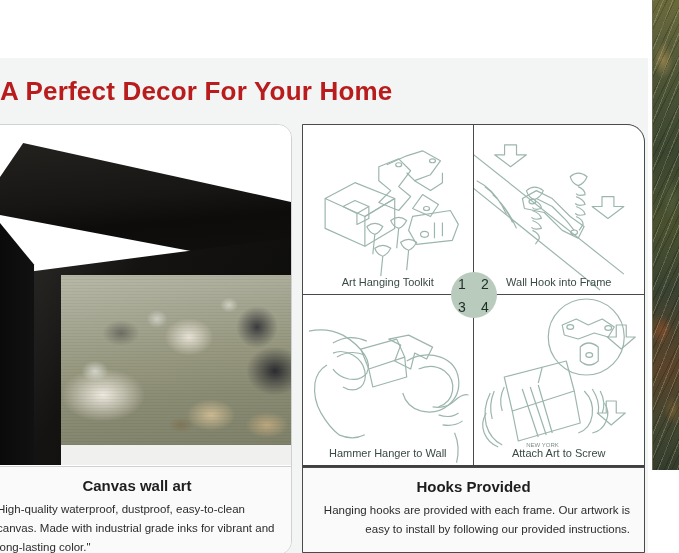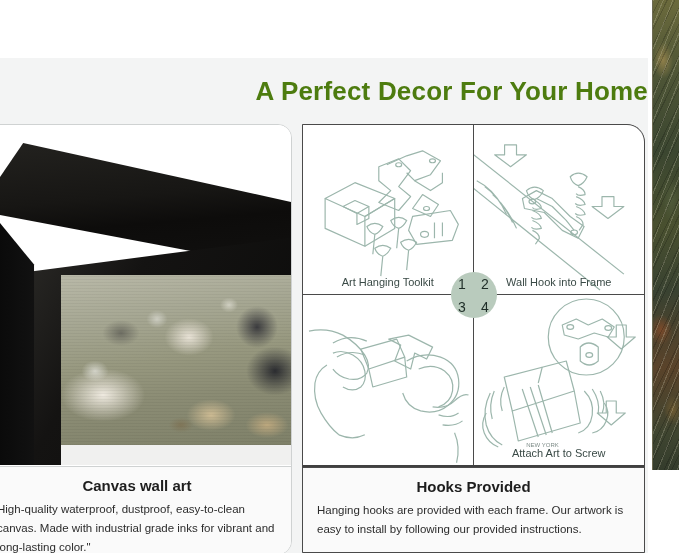--- a/index.html
+++ b/index.html
@@ -11,22 +11,22 @@
   }
   .page{position:absolute;inset:0;}
 
   
   .top-gap{position:absolute;left:0;top:0;width:648px;height:58px;background:#ffffff;}
   .band{position:absolute;left:0;top:58px;width:648px;height:495px;background:#f3f4f4;}
 
   
   .heading{
     position:absolute;left:0;top:76px;width:648px;
-    text-align:right;
-    font-size:26px;font-weight:bold;color:#4d7c0f;
+    text-align:left;
+    font-size:26px;font-weight:bold;color:#b91c1c;
     letter-spacing:.2px;
   }
 
   
   .card-left{
     position:absolute;left:-18px;top:124px;width:308px;height:429px;
     background:#ffffff;border:1px solid #cfd2d2;border-radius:14px;
     overflow:hidden;
   }
   .photo-wrap{
@@ -114,21 +114,21 @@
   .cell-svg{position:absolute;left:0;top:0;width:100%;height:100%;}
   .num-badge{
     position:absolute;left:50%;top:170px;transform:translate(-50%,-50%);
     width:46px;height:46px;border-radius:50%;
     background:#b9cbbd;
     display:grid;grid-template-columns:1fr 1fr;grid-template-rows:1fr 1fr;
     place-items:center;z-index:5;
   }
   .num-badge span{font-size:14px;color:#1e2d27;line-height:1;}
   .card-right .caption{top:342px;border-top:1px solid #4a4a4a;}
-  .card-right .cap-body{text-align:left;}
+  .card-right .cap-body{text-align:right;}
 
   
   .edge-strip{
     position:absolute;left:652px;top:0;width:27px;height:470px;
     background:
       radial-gradient(ellipse 14px 26px at 10px 60px, #8f7f4a 0%, rgba(143,127,74,0) 72%),
       radial-gradient(ellipse 12px 30px at 18px 200px, #4f5a3a 0%, rgba(79,90,58,0) 72%),
       radial-gradient(ellipse 16px 22px at 8px 330px, #7b4a2a 0%, rgba(123,74,42,0) 72%),
       radial-gradient(ellipse 12px 20px at 20px 410px, #6d5a32 0%, rgba(109,90,50,0) 74%),
       linear-gradient(178deg,#6b6a3c 0%,#4e5536 16%,#3b4630 32%,#49502f 48%,#394231 62%,#5a432a 78%,#3f4530 92%,#343c2c 100%);
@@ -234,20 +234,21 @@
             <path d="M66 74 L70 92 L104 82 L102 62"></path>
             <path d="M30 48 q16 -10 34 -2 M34 62 q14 -8 28 -2"></path>
             <path d="M106 40 L130 52 L124 64 L112 58 L108 74 L92 66 L98 50 L86 44 Z"></path>
             <path d="M104 66 q16 -10 34 -4 q16 6 18 22 q2 16 -10 26 q-12 10 -28 6 q-14 -4 -18 -18"></path>
             <path d="M116 74 q14 -6 26 2 q10 8 8 20 q-2 12 -14 16"></path>
             <path d="M130 112 q14 2 22 -6 q8 -8 14 -6"></path>
             <path d="M136 120 q12 4 20 -2 M140 130 q12 2 20 -4"></path>
             <path d="M152 138 q6 14 2 30"></path>
           </g>
         </svg>
+        <div class="cell-label">Hammer Hanger to Wall</div>
       </div>
 
       <div class="cell">
         <svg class="cell-svg" viewBox="0 0 170 170">
           <g fill="none" stroke="#9cb6ac" stroke-width="1.2" stroke-linejoin="round">
             <circle cx="112" cy="42" r="38"></circle>
             <path d="M88 30 L102 24 L114 30 L128 24 L140 32 L134 42 L120 38 L104 44 L90 40 Z"></path>
             <ellipse cx="96" cy="32" rx="3.4" ry="2.4"></ellipse>
             <ellipse cx="134" cy="33" rx="3.4" ry="2.4"></ellipse>
             <path d="M106 52 q8 -8 18 0 l0 14 q-9 8 -18 0 Z"></path>

